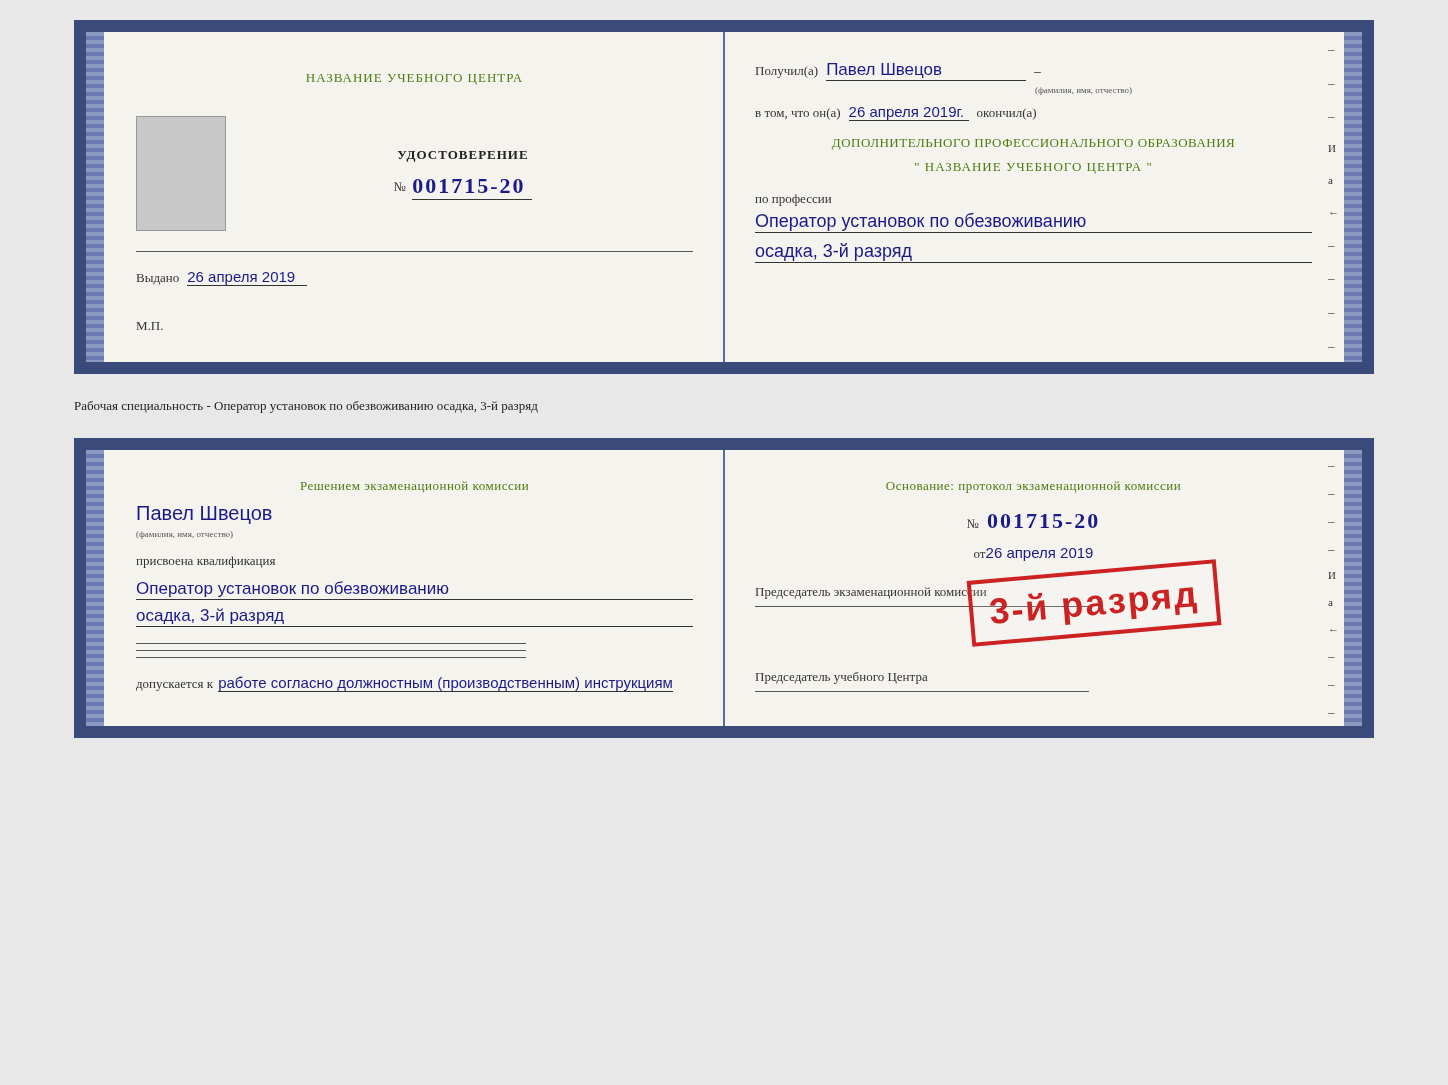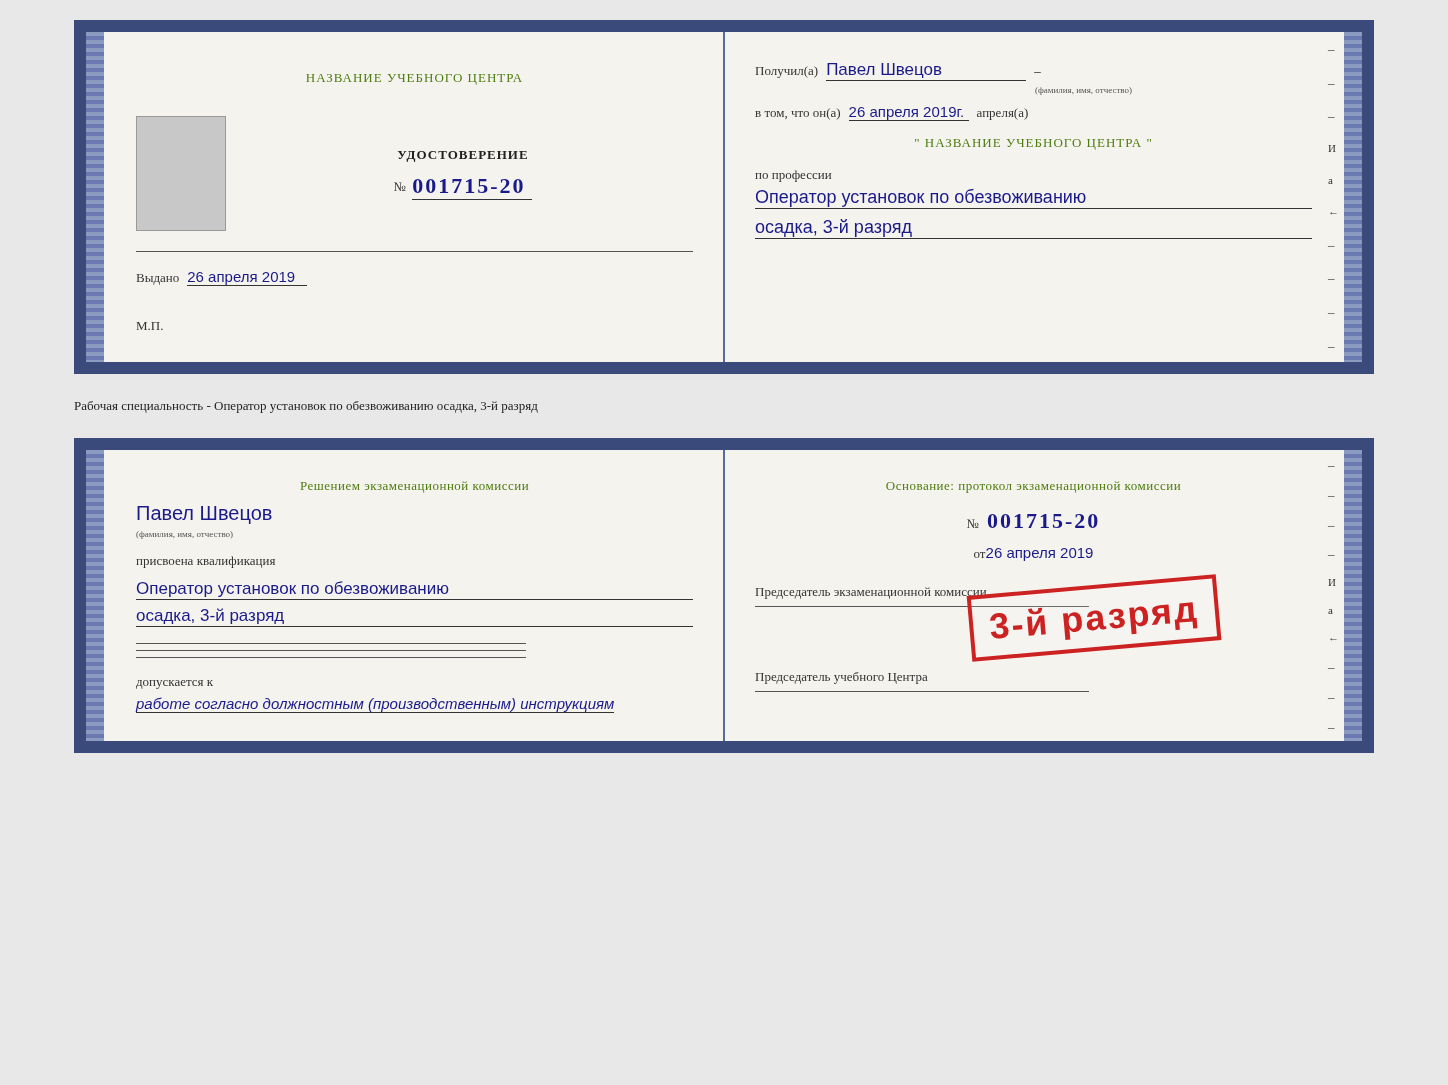--- a/index.html
+++ b/index.html
@@ -217,24 +217,25 @@
         <span class="handwritten-large underline-field" style="min-width: 200px;">Павел Швецов</span>
         <span style="font-size:13px;">–</span>
       </div>
       <div style="margin-left: 100px; margin-top: -10px; margin-bottom: 8px;">
         <span class="small-caption">(фамилия, имя, отчество)</span>
       </div>
 
       <div style="display: flex; align-items: baseline; gap: 8px; margin-bottom: 14px; margin-top: 6px;">
         <span class="field-label">в том, что он(а)</span>
         <span class="handwritten underline-field">26 апреля 2019г.</span>
-        <span class="field-label">апреля(а)</span>
+        <span class="field-label">окончил(а)</span>
       </div>
 
       <div style="margin-bottom: 6px;">
+        <div class="center-text" style="font-size:13px; letter-spacing: 0.5px;">ДОПОЛНИТЕЛЬНОГО ПРОФЕССИОНАЛЬНОГО ОБРАЗОВАНИЯ</div>
         <div class="center-text" style="font-size:13px;">
           <span>"</span>
           <span>НАЗВАНИЕ УЧЕБНОГО ЦЕНТРА</span>
           <span>"</span>
         </div>
       </div>
 
       <div style="margin-top: 16px;">
         <div class="profession-label">по профессии</div>
         <div class="handwritten-large underline-field" style="font-size: 18px; min-width: 100%; display: block; margin-top: 4px;">Оператор установок по обезвоживанию</div>
@@ -284,21 +285,21 @@
       <div style="margin-bottom: 16px;">
         <div class="handwritten-large underline-field" style="font-size: 17px; min-width: 100%; display: block;">осадка, 3-й разряд</div>
       </div>
 
       <div style="border-bottom: 1px solid #555; margin-bottom: 6px; width: 70%;"></div>
       <div style="border-bottom: 1px solid #555; margin-bottom: 6px; width: 70%;"></div>
       <div style="border-bottom: 1px solid #555; margin-bottom: 16px; width: 70%;"></div>
 
       <div style="margin-top: 10px; display: flex; align-items: baseline; gap: 5px; flex-wrap: wrap;">
         <span class="field-label">допускается к</span>
-        <span class="handwritten underline-field" style="min-width: 200px; font-style: italic;">работе согласно должностным (производственным) инструкциям</span>
+        <span class="handwritten underline-field" style="min-width: 200px; ">работе согласно должностным (производственным) инструкциям</span>
       </div>
     </div>
   </div>
 
   <div class="doc-right" style="position: relative;">
     <div class="doc-right-inner">
       <div style="margin-bottom: 14px;">
         <div class="center-text" style="letter-spacing: 0.5px;">Основание: протокол экзаменационной комиссии</div>
       </div>
 

